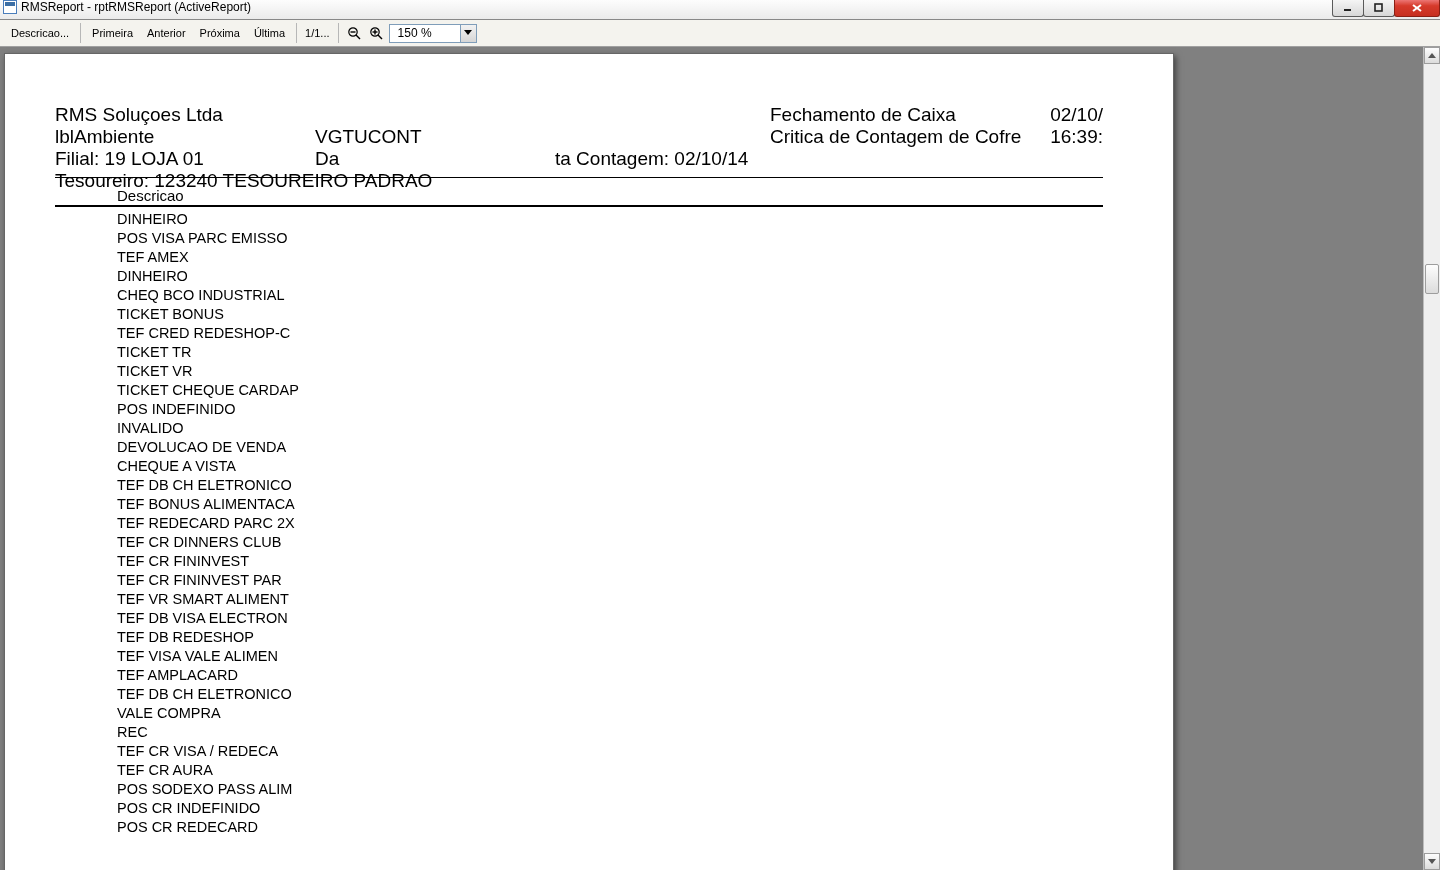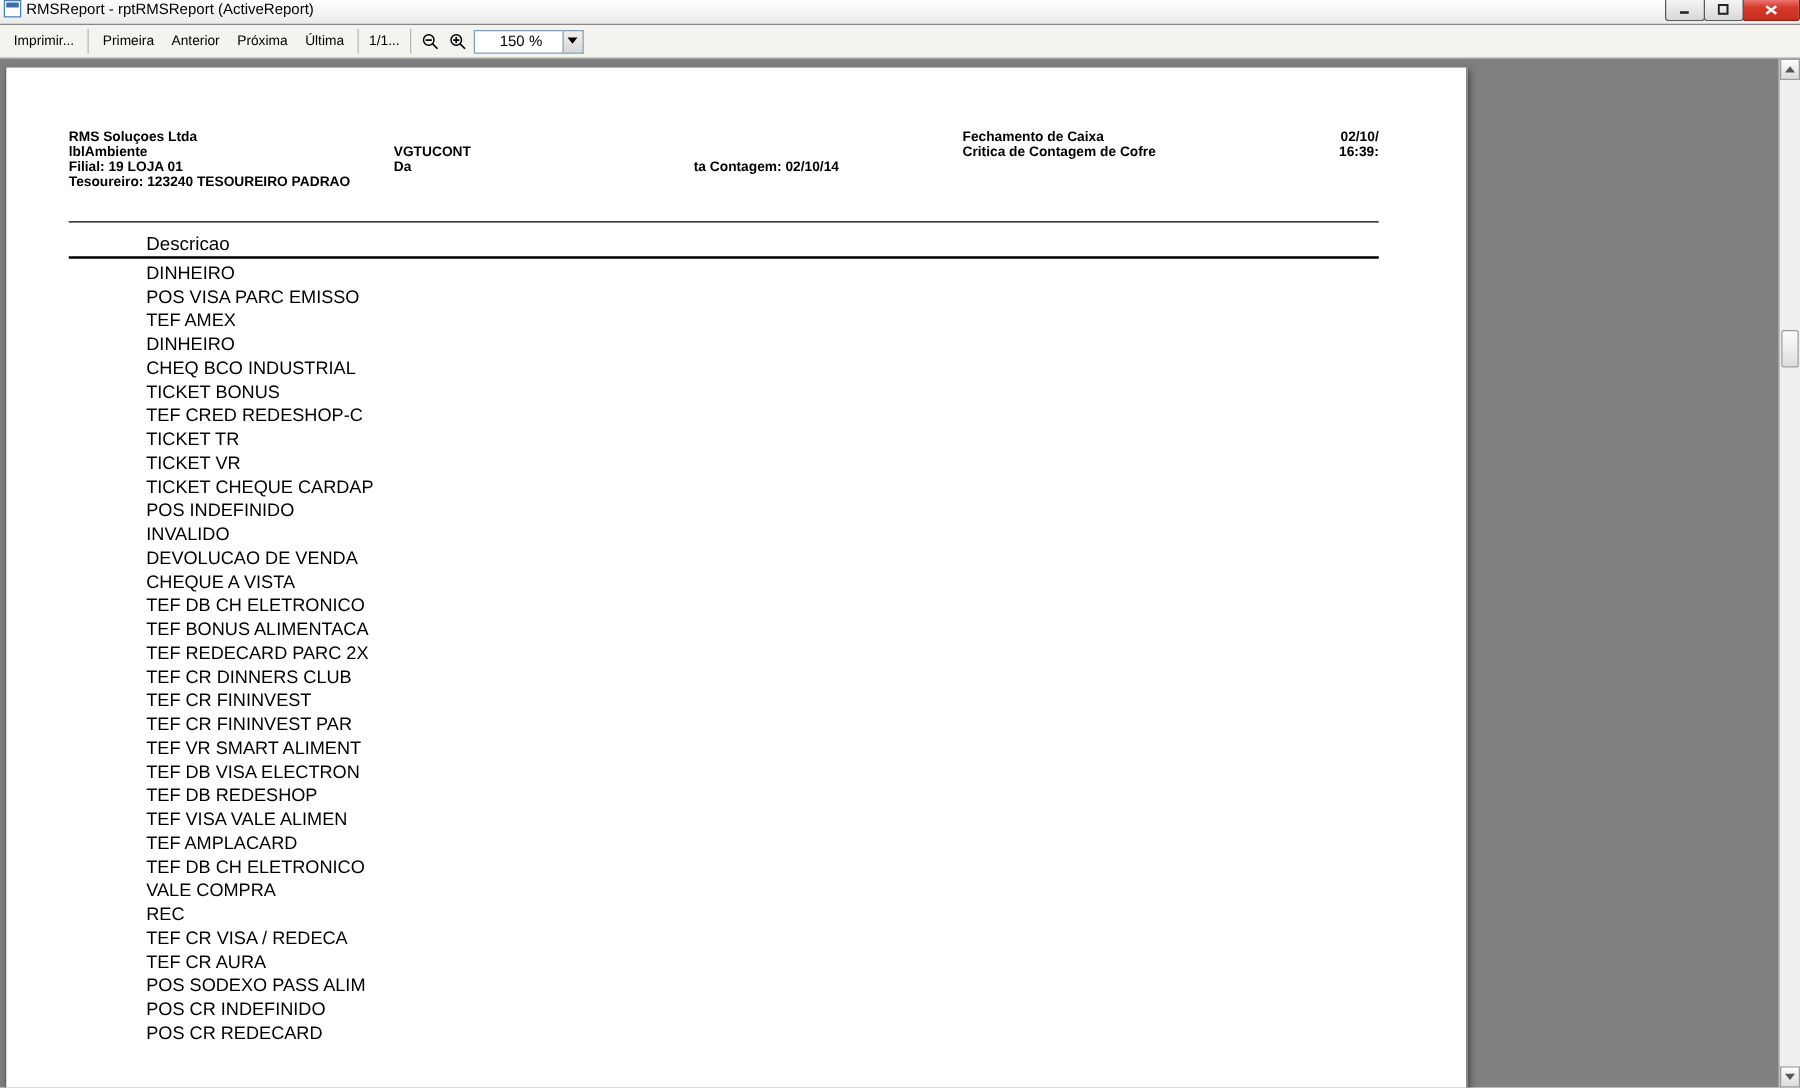--- a/index.html
+++ b/index.html
@@ -65,21 +65,21 @@
   .tb-pageread{ padding:0 4px; color:#000; }
   .icon-btn{
     width:20px; height:20px; display:flex; align-items:center; justify-content:center;
     border:1px solid transparent; background:transparent;
     margin:0 1px;
   }
   .zoom-box{
     width:72px; height:19px;
     border:1px solid #7f9db9;
     background:#fff; display:flex; align-items:center;
-    padding-left:20px; font-size:12px;
+    padding-left:8px; font-size:12px;
     margin-left:2px;
     position:relative;
   }
   .zoom-drop{
     width:16px; height:19px; border:1px solid #7f9db9; border-left:none;
     background:linear-gradient(#f2f2f2,#d6d6d6);
     display:flex; align-items:center; justify-content:center;
   }
 
   
@@ -113,21 +113,21 @@
     box-shadow:2px 3px 6px rgba(0,0,0,0.5);
     border:1px solid #666;
     font-family: Arial, Helvetica, sans-serif;
     color:#000;
     overflow:hidden;
   }
 
   
   .hdr{
     position:absolute; left:50px; right:70px; top:50px;
-    font-size:11px; font-weight:bold;
+    font-size:19px; font-weight:normal;
   }
   .hdr .row{ display:flex; }
   .hdr .lcol{ width:260px; }
   .hdr .mcol{ width:240px; }
   .hdr .ccol{ width:215px; }
   .hdr .rcol{ flex:1; }
   .hdr .date{ width:80px; text-align:right; }
   .hr1{ position:absolute; left:50px; right:70px; top:123px; height:1px; background:#000;}
 
   .col-head{
@@ -163,21 +163,21 @@
     <div class="win-btn close">
       <svg width="12" height="10">
         <line x1="2" y1="2" x2="10" y2="8" stroke="#fff" stroke-width="2"></line>
         <line x1="10" y1="2" x2="2" y2="8" stroke="#fff" stroke-width="2"></line>
       </svg>
     </div>
   </div>
 </div>
 
 <div class="toolbar">
-  <button class="tb-btn">Imprimir...</button>
+  <button class="tb-btn">Descricao...</button>
   <div class="tb-sep"></div>
   <button class="tb-btn">Primeira</button>
   <button class="tb-btn">Anterior</button>
   <button class="tb-btn">Próxima</button>
   <button class="tb-btn">Última</button>
   <div class="tb-sep"></div>
   <span class="tb-pageread">1/1...</span>
   <div class="tb-sep"></div>
   <button class="icon-btn">
     <svg width="14" height="14">

